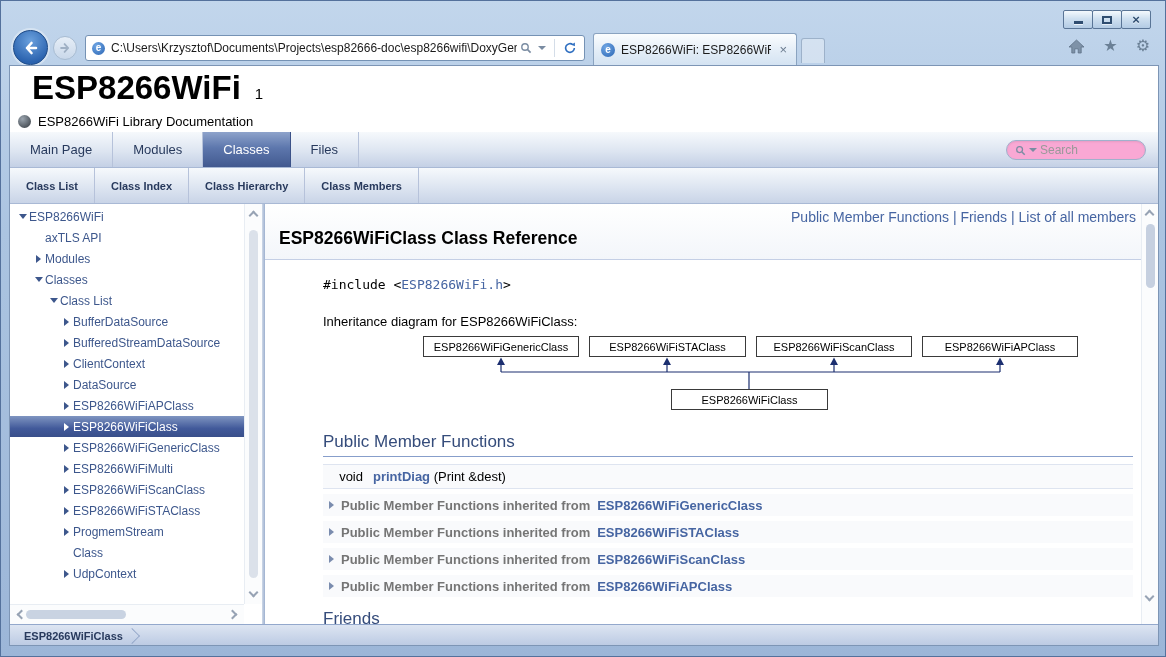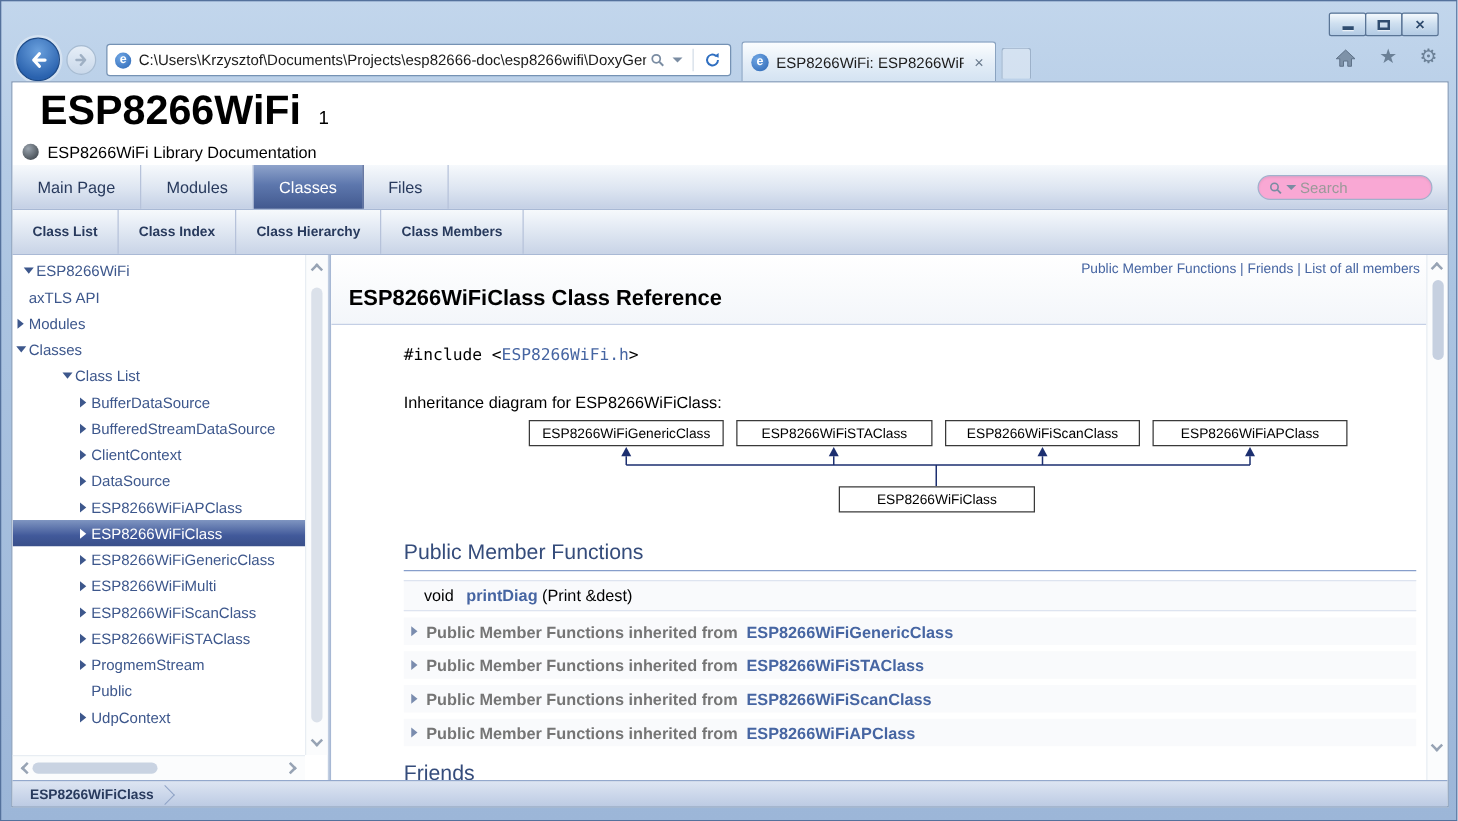--- a/index.html
+++ b/index.html
@@ -76,39 +76,39 @@
 
   .sidebar { width:252px; position:relative; background:#fff; overflow:hidden; }
   .splitter { width:3px; background:linear-gradient(90deg,#cfd9e8,#9db0cf); }
   .tree { position:absolute; left:0; top:2px; right:18px; bottom:20px; overflow:hidden; }
   .trow { height:21px; display:flex; align-items:center; font-size:12px; color:#3D578C; white-space:nowrap; }
   .trow.sel { background:linear-gradient(#7f95c1,#41599a 60%,#394f8a); color:#fff; }
   .arrbox { width:13px; display:flex; justify-content:center; flex:none; }
   .arr-r { width:0; height:0; border-top:4px solid transparent; border-bottom:4px solid transparent; border-left:5px solid #3D578C; }
   .arr-d { width:0; height:0; border-left:4px solid transparent; border-right:4px solid transparent; border-top:5px solid #3D578C; }
   .trow.sel .arr-r { border-left-color:#fff; }
-  .ind0 { padding-left:6px; } .ind1 { } .ind2 { padding-left:37px; } .ind3 { padding-left:50px; }
+  .ind0 { padding-left:6px; } .ind1 { padding-left:22px; } .ind2 { padding-left:37px; } .ind3 { padding-left:50px; }
 
   .chev { display:inline-block; width:7px; height:7px; border-right:2px solid #97a3b4; border-bottom:2px solid #97a3b4; }
   .chev.up { transform:rotate(-135deg); } .chev.down { transform:rotate(45deg); }
   .chev.left { transform:rotate(135deg); } .chev.right { transform:rotate(-45deg); }
 
   .side-vscroll { position:absolute; right:0; top:0; width:18px; bottom:20px; background:#fbfcfd; border-left:1px solid #e8edf3; }
   .side-vscroll .chev.up { position:absolute; top:8px; left:5px; }
   .side-vscroll .chev.down { position:absolute; bottom:8px; left:5px; }
   .side-vthumb { position:absolute; left:4px; width:9px; top:26px; bottom:26px; border-radius:5px; background:#dbe1ea; }
   .side-hscroll { position:absolute; left:0; right:18px; bottom:0; height:20px; background:#fbfcfd; border-top:1px solid #e8edf3; }
   .side-hscroll .chev.left { position:absolute; left:8px; top:6px; }
   .side-hscroll .chev.right { position:absolute; right:8px; top:6px; }
   .side-hthumb { position:absolute; left:16px; width:100px; top:5px; height:9px; border-radius:5px; background:#c9d3e2; }
 
   .main { flex:1; position:relative; background:#fff; overflow:hidden; }
   .hdr-band { position:absolute; left:0; top:0; right:0; height:56px;
     background:linear-gradient(#ffffff,#f3f6fa); border-bottom:1px solid #C4CFE5; }
-  .summary { position:absolute; top:5px; right:22px; font-size:11px; color:#4665A2; }
+  .summary { position:absolute; top:5px; right:22px; font-size:14px; color:#4665A2; }
   .summary a { color:#4665A2; text-decoration:none; }
   .pg-title { position:absolute; left:14px; top:24px; font-size:17.5px; font-weight:bold; color:#000; }
 
   .contents { position:absolute; left:0; top:57px; right:17px; padding:16px 8px 0 14px;margin-left:44px; }
   .include { font-family:"DejaVu Sans Mono", monospace; font-size:13px; color:#000; }
   .include a { color:#4665A2; text-decoration:none; }
   .inh-caption { margin-top:22px; font-size:13px; color:#000; }
 
   .diagram { position:relative; margin-top:7px; height:76px; font-size:11px; }
   .gbox { position:absolute; height:21px; border:1px solid #3a3a3a; background:#fff; color:#000;
@@ -344,21 +344,21 @@
               <span>ESP8266WiFiSTAClass</span>
             </div>
           <div class="trow ind3">
               <span class="arrbox">
                 <span class="arr-r"></span>
               </span>
               <span>ProgmemStream</span>
             </div>
           <div class="trow ind3">
               <span class="arrbox"></span>
-              <span>Public</span>
+              <span>Class</span>
             </div>
           <div class="trow ind3">
               <span class="arrbox">
                 <span class="arr-r"></span>
               </span>
               <span>UdpContext</span>
             </div>
         </div>
         <div class="side-vscroll">
           <span class="chev up"></span>

